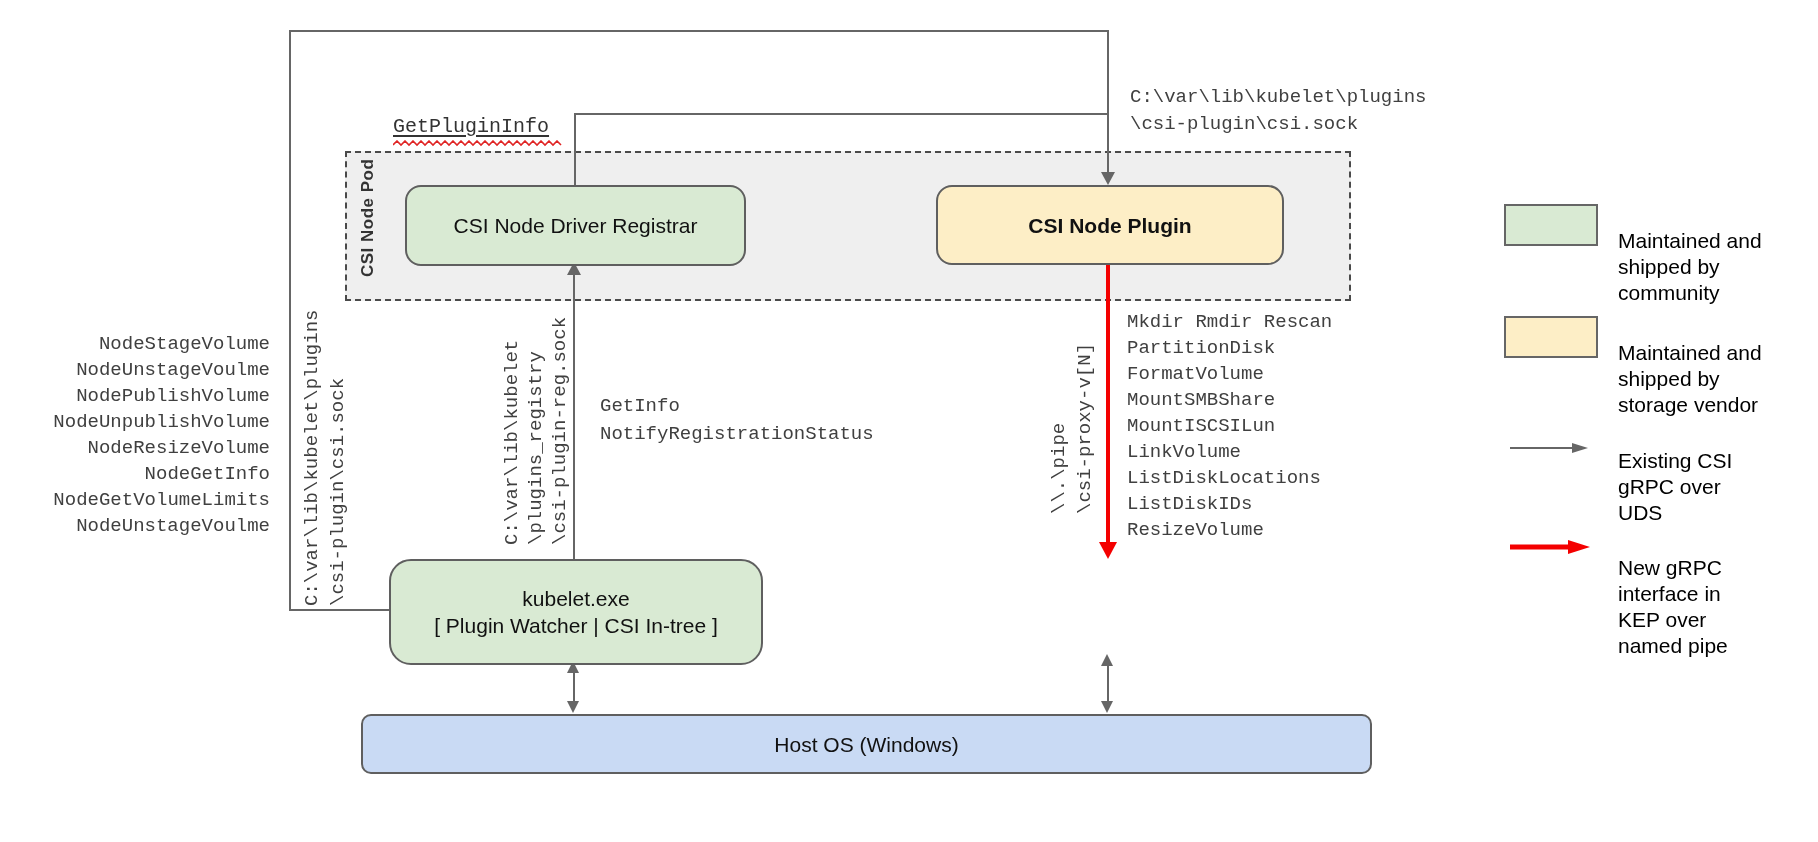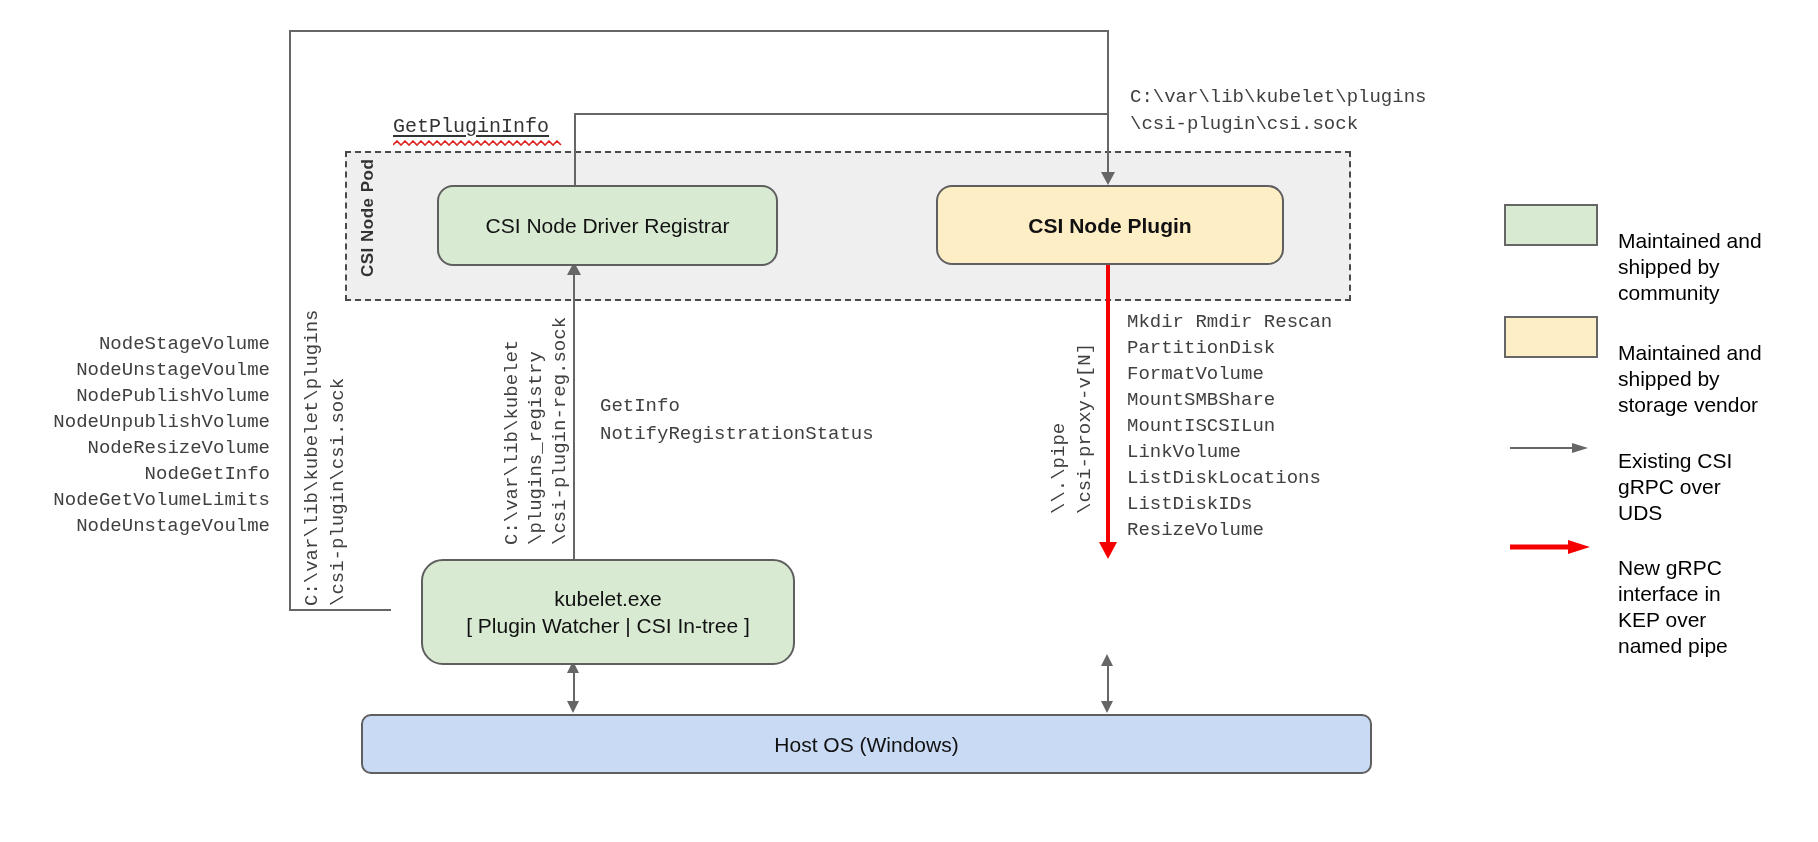--- a/index.html
+++ b/index.html
@@ -14,21 +14,21 @@
   .arr.down{border-left:7px solid transparent;border-right:7px solid transparent;border-top:13px solid #666666;}
   .arr.up{border-left:7px solid transparent;border-right:7px solid transparent;border-bottom:13px solid #666666;}
   .arr.sm-up{border-left:6px solid transparent;border-right:6px solid transparent;border-bottom:12px solid #666666;}
   .arr.sm-down{border-left:6px solid transparent;border-right:6px solid transparent;border-top:12px solid #666666;}
   .arr.red-down{border-left:9px solid transparent;border-right:9px solid transparent;border-top:17px solid #f40000;}
   .redline{position:absolute;background:#f40000;width:4px;z-index:2;}
 
   
   .box{position:absolute;border:2px solid #5f5f5f;display:flex;align-items:center;justify-content:center;
        text-align:center;z-index:3;color:#111111;}
-  .green{background:#d9ead3;margin-left:32px;}
+  .green{background:#d9ead3;}
   .yellow{background:#fdeec6;font-weight:bold;}
   .blue{background:#c9daf4;}
   .pod{position:absolute;border:2px dashed #4a4a4a;background:#efefef;z-index:1;}
 
   
   .mono{position:absolute;font-family:"Liberation Mono",monospace;font-size:19px;color:#404040;
         white-space:pre-line;z-index:4;line-height:27px;}
   .list{line-height:26px;white-space:normal;}
   .list div{white-space:pre;}
   .rot{position:absolute;font-family:"Liberation Mono",monospace;font-size:19px;color:#404040;

